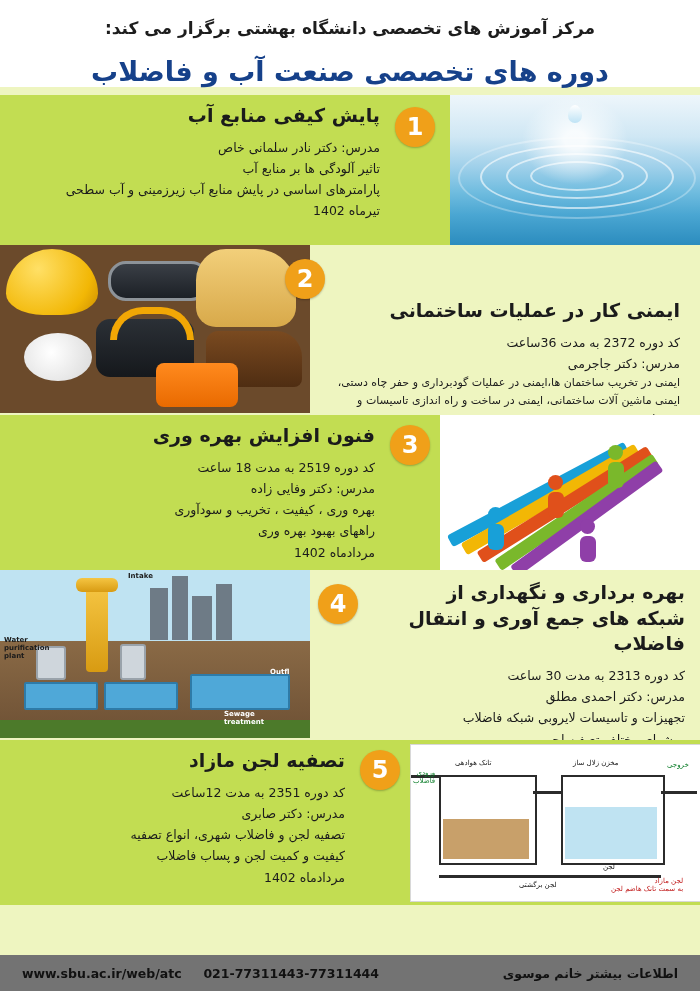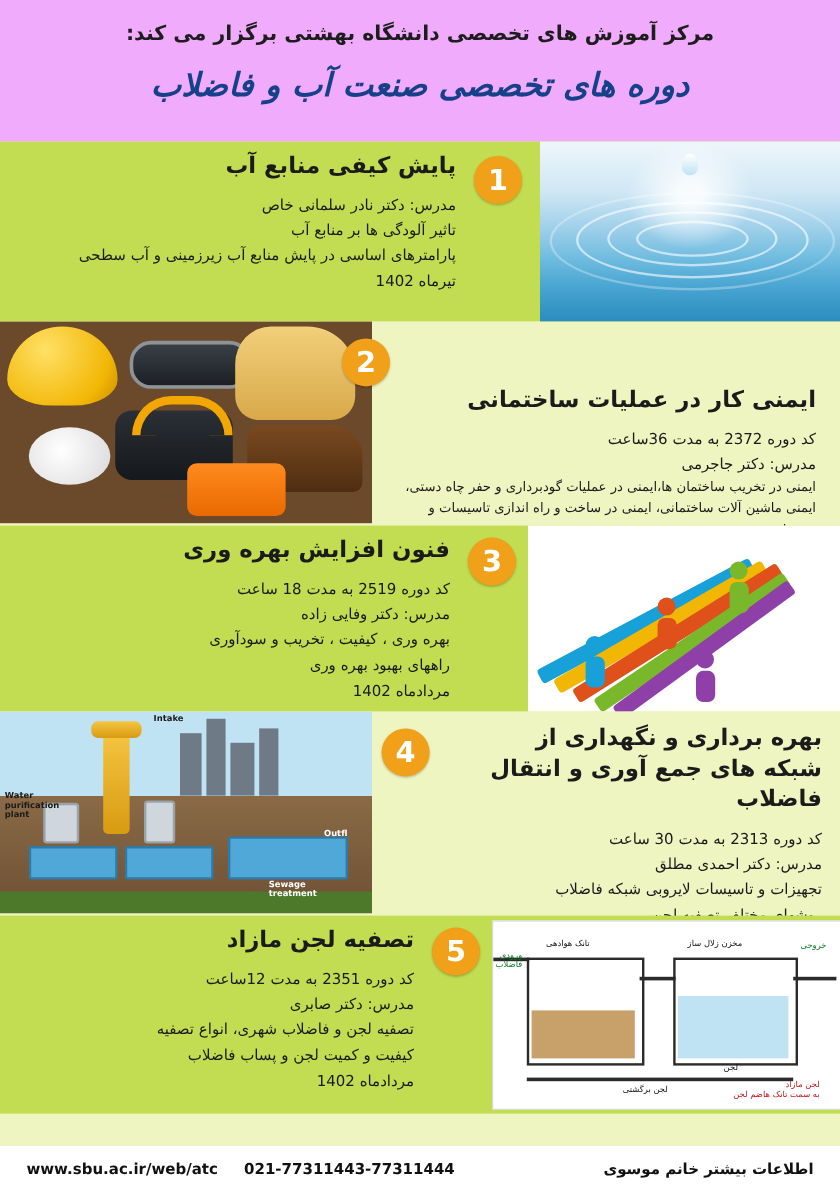--- a/index.html
+++ b/index.html
@@ -7,39 +7,38 @@
     width:700px;height:991px;
     background:#e9f2b0;
     font-family:"DejaVu Sans","Liberation Sans",sans-serif;
     overflow:hidden;
     position:relative;
   }
   .poster{position:relative;width:700px;height:991px;background:#eef5c0;}
 
   
   .header{
-    background:#f0abfc;
-    padding:18px 30px 23px 30px;
+    background:#ffffff;
+    padding:18px 30px 0 30px;
     text-align:center;
   }
   .header-line1{
     direction:rtl;
     font-size:17px;
     font-weight:bold;
     color:#1d1d1d;
     letter-spacing:0;
     margin-bottom:18px;
   }
   .header-line2{
     direction:rtl;
     font-size:27px;
     font-weight:bold;
     color:#16418a;
     margin-bottom:8px;
-    font-style:italic;
   }
 
   
   .row{position:relative;width:700px;box-sizing:border-box;}
   .row-1{height:150px;background:#c2dd52;}
   .row-2{height:170px;background:#eef5c0;}
   .row-3{height:155px;background:#c2dd52;}
   .row-4{height:170px;background:#eef5c0;}
   .row-5{height:165px;background:#c2dd52;}
 
@@ -158,21 +157,21 @@
   .sl-box{position:absolute;border:2px solid #2b2b2b;background:#fff;}
   .sl-fill-brown{position:absolute;background:#c8a06a;}
   .sl-fill-blue{position:absolute;background:#bfe3f2;}
   .sl-lbl{position:absolute;font-size:7px;direction:rtl;color:#111;}
   .sl-lbl.red{color:#c01717;}
   .sl-pipe{position:absolute;background:#2b2b2b;}
 
   
   .footer{
     position:absolute;left:0;bottom:0;width:700px;height:36px;
-    background:#ffffff;
+    background:#737373;
     display:flex;align-items:center;justify-content:space-between;
     padding:0 22px;box-sizing:border-box;
   }
   .footer-left{font-size:12.5px;font-weight:bold;color:#111;direction:ltr;}
   .footer-right{font-size:12.5px;font-weight:bold;color:#111;direction:rtl;}
 </style>
 </head>
 <body>
 
 <div class="poster">

